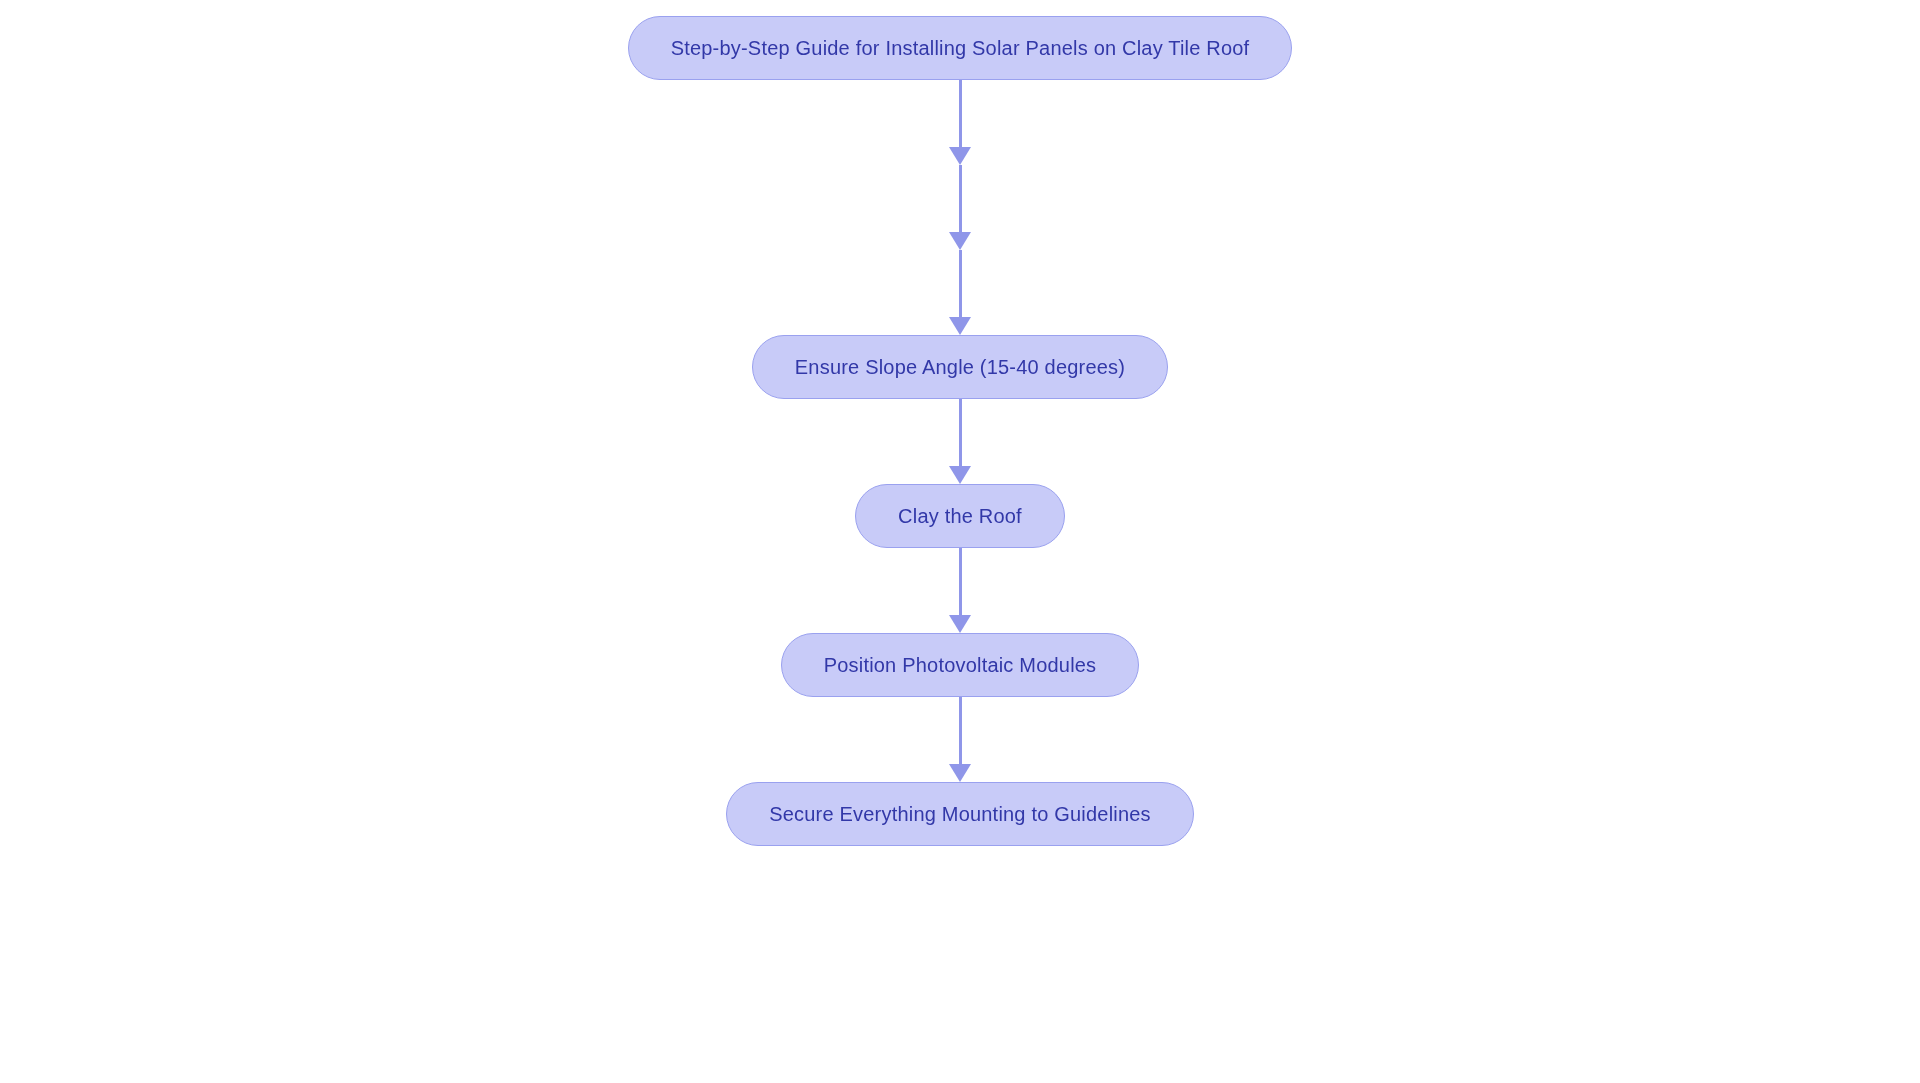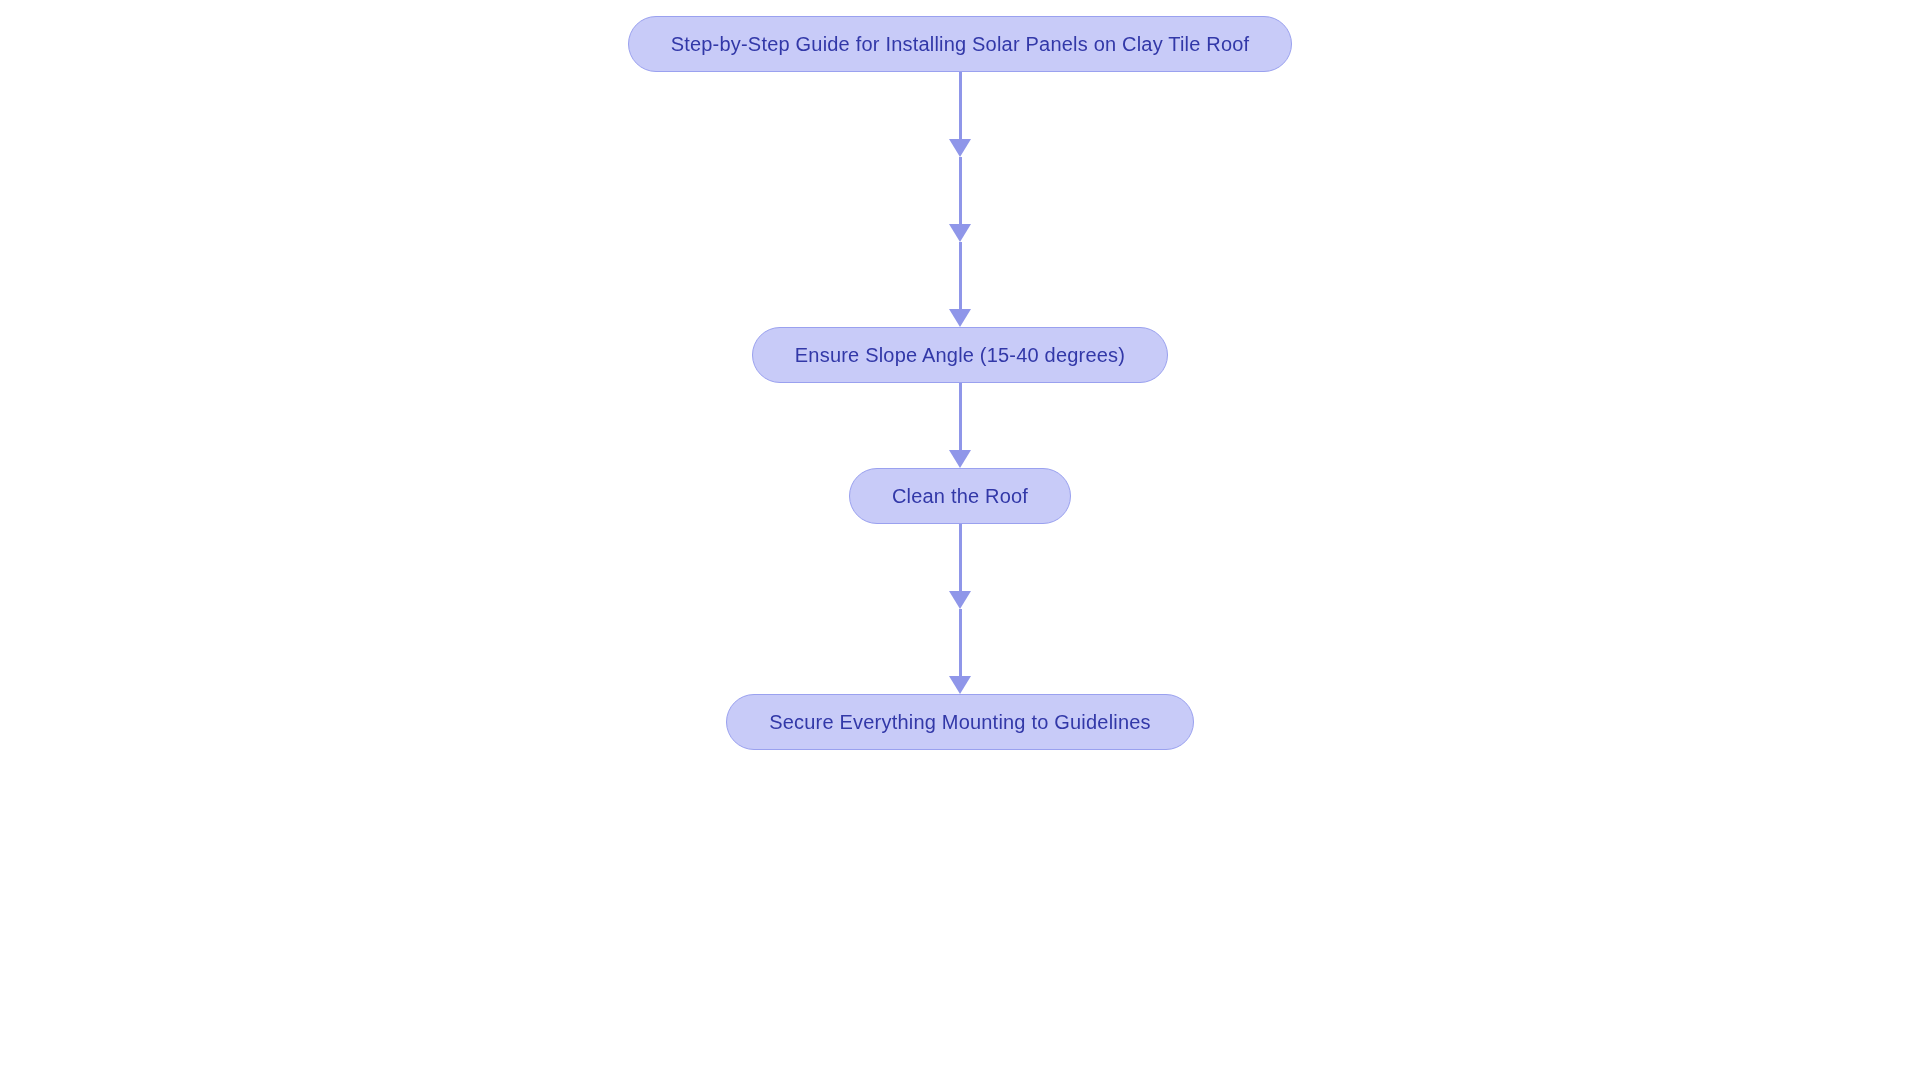--- a/index.html
+++ b/index.html
@@ -13,21 +13,21 @@
     height: 1083px;
     background: var(--canvas-bg, #ffffff);
     display: flex;
     flex-direction: column;
     align-items: center;
     padding-top: 16px;
     box-sizing: border-box;
     font-family: "Liberation Sans", sans-serif;
   }
   .node {
-    height: 56px;
+    height: 64px;
     display: flex;
     align-items: center;
     justify-content: center;
     padding: 0 42px;
     border-radius: 40px;
     background: var(--node-fill, #c8cbf8);
     border: 1.5px solid var(--node-border, #9aa1ef);
     box-sizing: border-box;
     flex: 0 0 auto;
   }
@@ -88,28 +88,31 @@
   <div class="node">
     <span class="node-label">Ensure Slope Angle (15-40 degrees)</span>
   </div>
 
   <div class="arrow">
     <div class="arrow-line"></div>
     <div class="arrow-head"></div>
   </div>
 
   <div class="node">
-    <span class="node-label">Clean the Roof</span>
+    <span class="node-label">Clay the Roof</span>
   </div>
 
   <div class="arrow">
     <div class="arrow-line"></div>
     <div class="arrow-head"></div>
   </div>
 
+  <div class="node">
+    <span class="node-label">Position Photovoltaic Modules</span>
+  </div>
 
   <div class="arrow">
     <div class="arrow-line"></div>
     <div class="arrow-head"></div>
   </div>
 
   <div class="node">
     <span class="node-label">Secure Everything Mounting to Guidelines</span>
   </div>
 

